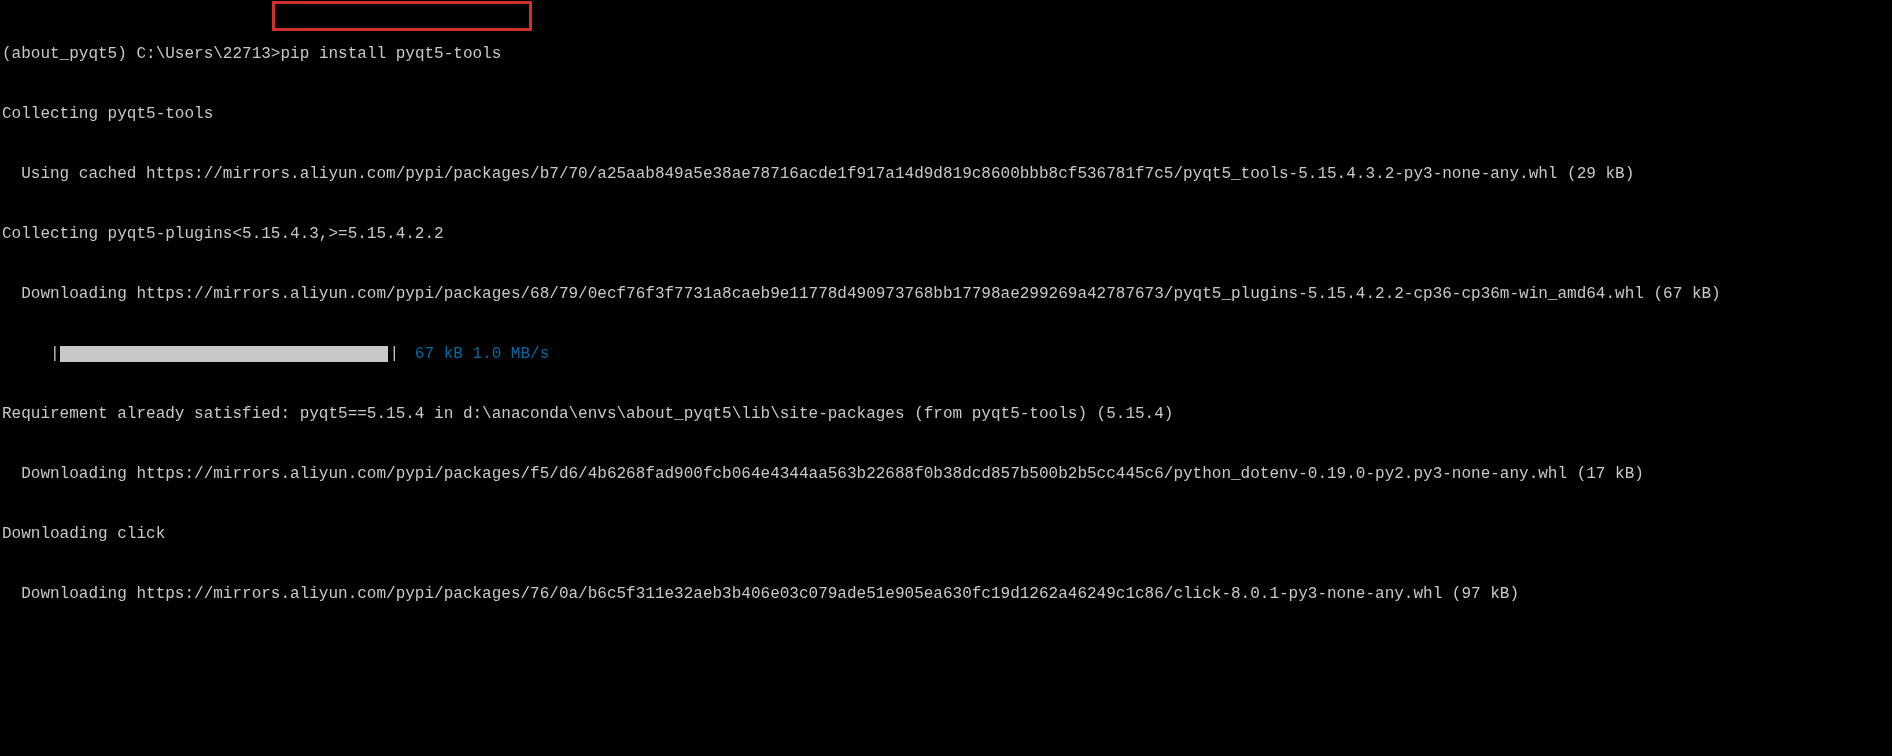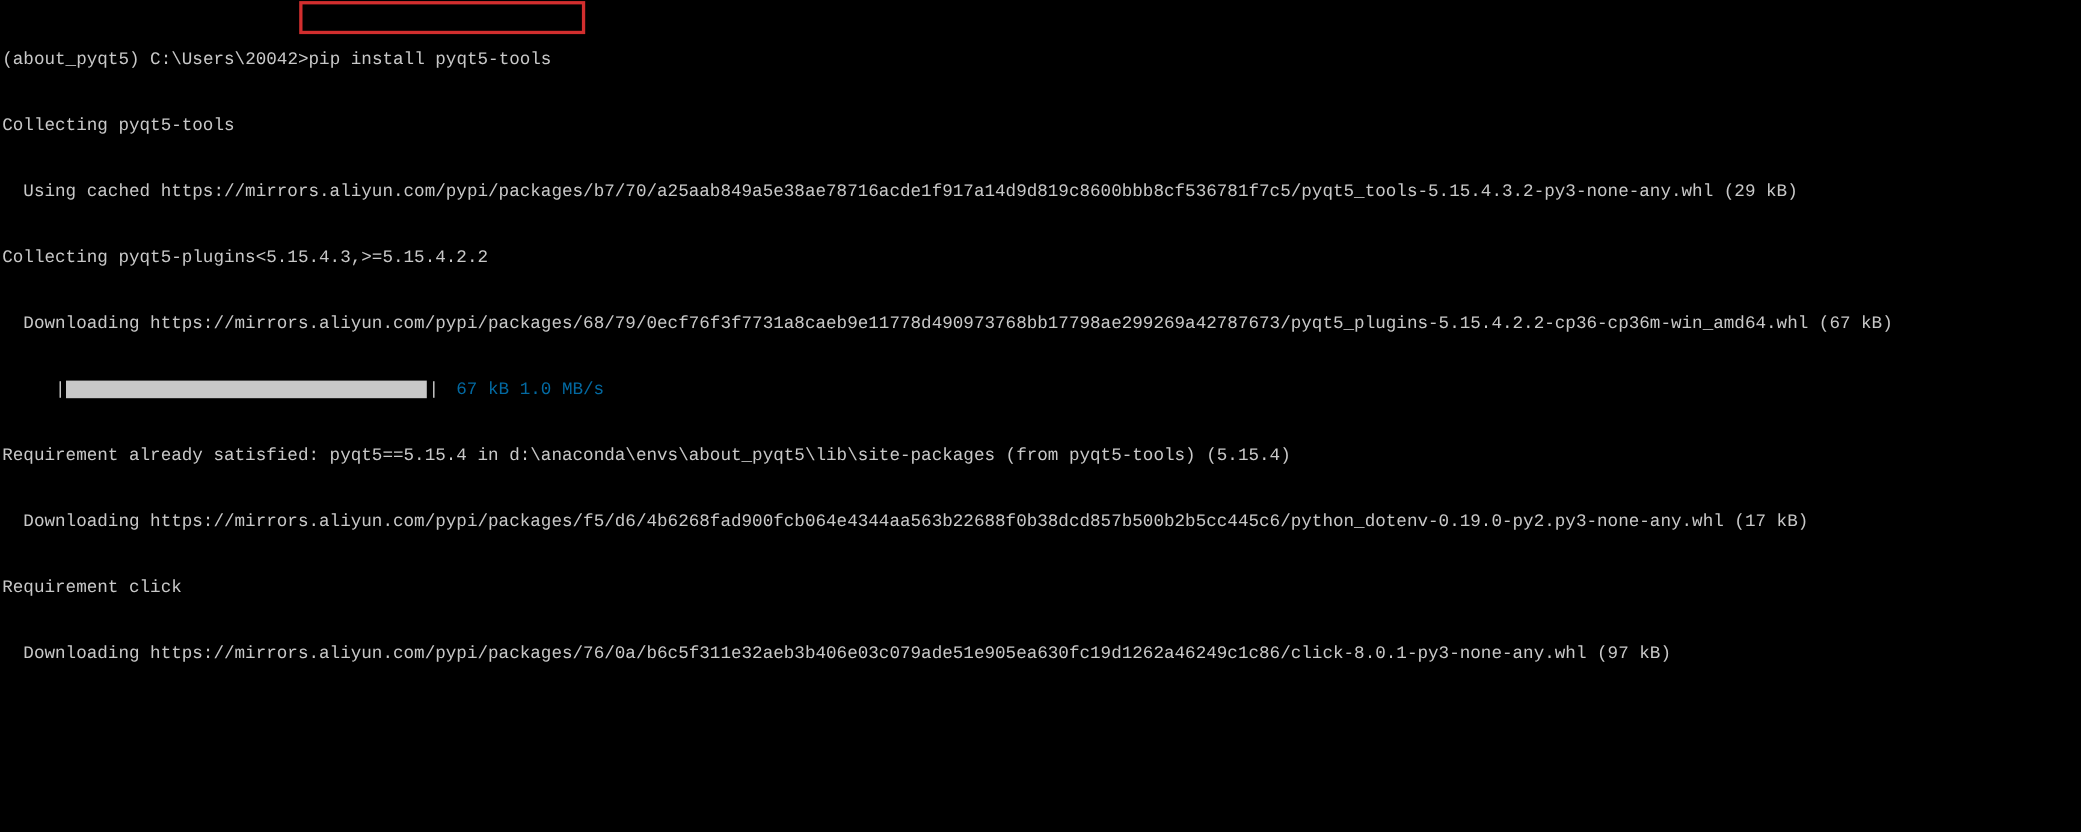--- a/index.html
+++ b/index.html
@@ -46,34 +46,34 @@
   }
   .progress-text{
     color:#0369a1;
     padding-left:6px;
   }
 </style>
 </head>
 <body>
 
 <div class="terminal">
-  <span class="line"><span>(about_pyqt5)</span> <span>C:\Users\20042</span><span>&gt;</span><span>pip install pyqt5-tools</span></span>
+  <span class="line"><span>(about_pyqt5)</span> <span>C:\Users\22713</span><span>&gt;</span><span>pip install pyqt5-tools</span></span>
   <span class="line">Collecting pyqt5-tools</span>
   <span class="line">  Using cached https://mirrors.aliyun.com/pypi/packages/b7/70/a25aab849a5e38ae78716acde1f917a14d9d819c8600bbb8cf536781f7c5/pyqt5_tools-5.15.4.3.2-py3-none-any.whl (29 kB)</span>
   <span class="line">Collecting pyqt5-plugins&lt;5.15.4.3,&gt;=5.15.4.2.2</span>
   <span class="line">  Downloading https://mirrors.aliyun.com/pypi/packages/68/79/0ecf76f3f7731a8caeb9e11778d490973768bb17798ae299269a42787673/pyqt5_plugins-5.15.4.2.2-cp36-cp36m-win_amd64.whl (67 kB)</span>
   <div class="progress-row">
     <span class="bar-edge">|</span>
     <div class="progress-bar"></div>
     <span class="bar-edge">|</span>
     <span class="progress-text"> 67 kB 1.0 MB/s</span>
   </div>
   <span class="line">Requirement already satisfied: pyqt5==5.15.4 in d:\anaconda\envs\about_pyqt5\lib\site-packages (from pyqt5-tools) (5.15.4)</span>
   <span class="line">  Downloading https://mirrors.aliyun.com/pypi/packages/f5/d6/4b6268fad900fcb064e4344aa563b22688f0b38dcd857b500b2b5cc445c6/python_dotenv-0.19.0-py2.py3-none-any.whl (17 kB)</span>
-  <span class="line">Requirement click</span>
+  <span class="line">Downloading click</span>
   <span class="line">  Downloading https://mirrors.aliyun.com/pypi/packages/76/0a/b6c5f311e32aeb3b406e03c079ade51e905ea630fc19d1262a46249c1c86/click-8.0.1-py3-none-any.whl (97 kB)</span>
   
   
   
   
   
   
   
   
   

